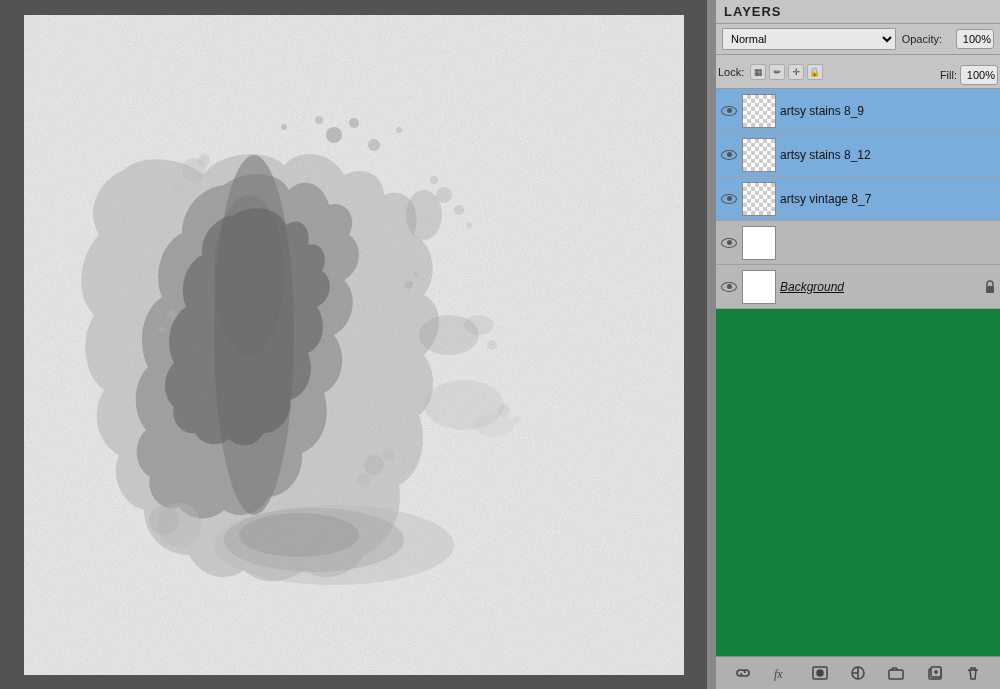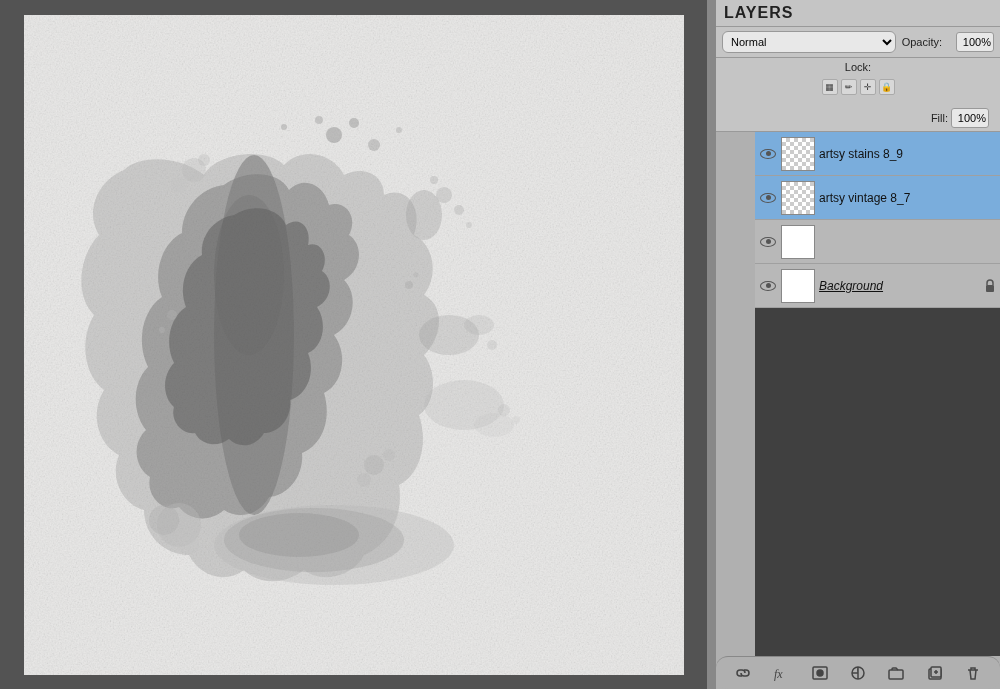--- a/index.html
+++ b/index.html
@@ -43,21 +43,21 @@
       width: 285px;
       background: #b0b0b0;
       display: flex;
       flex-direction: column;
       border-left: 1px solid #888;
     }
 
     .layers-header {
       background: #c5c5c5;
       padding: 4px 8px;
-      font-size: 16px;
+      font-size: 13px;
       font-weight: bold;
       color: #222;
       letter-spacing: 1px;
       border-bottom: 1px solid #999;
     }
 
     .layers-toolbar {
       background: #c5c5c5;
       padding: 4px 6px;
       display: flex;
@@ -69,21 +69,21 @@
     .blend-mode-wrapper {
       position: relative;
       flex: 1;
     }
 
     .blend-mode-wrapper select {
       width: 100%;
       height: 22px;
       background: #e8e8e8;
       border: 1px solid #999;
-      border-radius: 6px;
+      border-radius: 1px;
       font-size: 11px;
       padding: 0 4px;
     }
 
     .opacity-group {
       display: flex;
       align-items: center;
       gap: 14px;
       font-size: 11px;
       color: #222;
@@ -95,28 +95,27 @@
       background: #e8e8e8;
       border: 1px solid #999;
       border-radius: 3px;
       font-size: 11px;
       text-align: right;
       padding: 0 2px;
     }
 
     .lock-row {
       background: #c5c5c5;
-      padding: 3px 11px;
+      padding: 3px 2px;
       display: flex;
       align-items: center;
       gap: 6px;
       border-bottom: 1px solid #999;
       font-size: 11px;
       color: #222;
-      flex-direction: column;
     }
 
     .lock-icons {
       display: flex;
       gap: 3px;
       align-items: center;
     }
 
     .lock-icon-btn {
       width: 16px;
@@ -149,22 +148,21 @@
       border-radius: 3px;
       font-size: 11px;
       text-align: right;
       padding: 0 2px;
     }
 
     
     .layers-list {
       flex: 1;
       overflow-y: auto;
-      background: #404040;
-      margin-left: 39px;
+      background: #15803d;
     }
 
     .layer-item {
       display: flex;
       align-items: center;
       padding: 2px 4px;
       height: 44px;
       border-bottom: 1px solid #a0a0a0;
       cursor: pointer;
       gap: 4px;
@@ -250,21 +248,20 @@
     }
 
     
     .layers-bottom {
       background: #b0b0b0;
       border-top: 1px solid #888;
       padding: 5px 8px;
       display: flex;
       align-items: center;
       justify-content: space-around;
-      border-radius: 12px;
     }
 
     .bottom-btn {
       width: 22px;
       height: 22px;
       display: flex;
       align-items: center;
       justify-content: center;
       cursor: pointer;
       color: #444;
@@ -402,20 +399,27 @@
           <div class="eye-icon"></div>
         </div>
         <div class="layer-thumbnail layer-thumb-checkered"></div>
         <span class="layer-name">artsy stains 8_9</span>
       </div>
       <div class="layer-item selected">
         <div class="layer-visibility">
           <div class="eye-icon"></div>
         </div>
         <div class="layer-thumbnail layer-thumb-checkered"></div>
+        <span class="layer-name">artsy stains 8_12</span>
+      </div>
+      <div class="layer-item selected">
+        <div class="layer-visibility">
+          <div class="eye-icon"></div>
+        </div>
+        <div class="layer-thumbnail layer-thumb-checkered"></div>
         <span class="layer-name">artsy vintage 8_7</span>
       </div>
       <div class="layer-item">
         <div class="layer-visibility">
           <div class="eye-icon"></div>
         </div>
         <div class="layer-thumbnail" style="background: rgb(255, 255, 255);"></div>
       </div>
       <div class="layer-item">
         <div class="layer-visibility">

